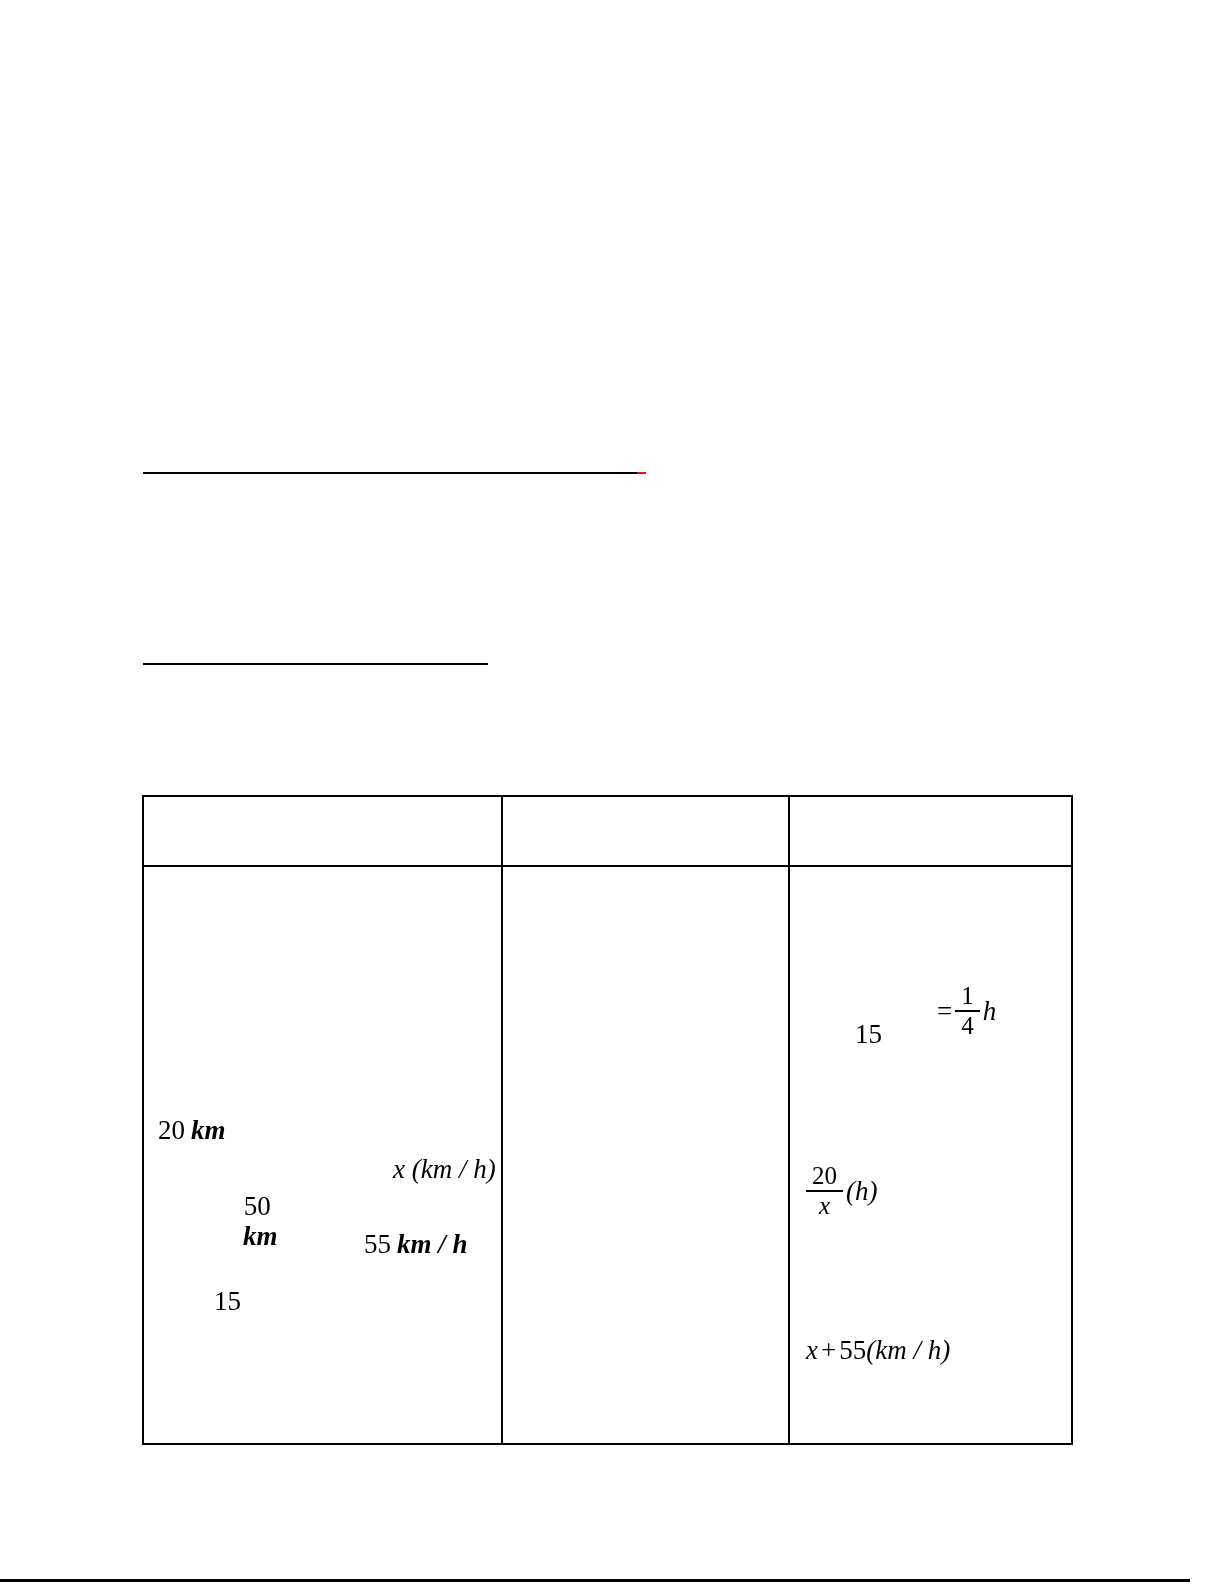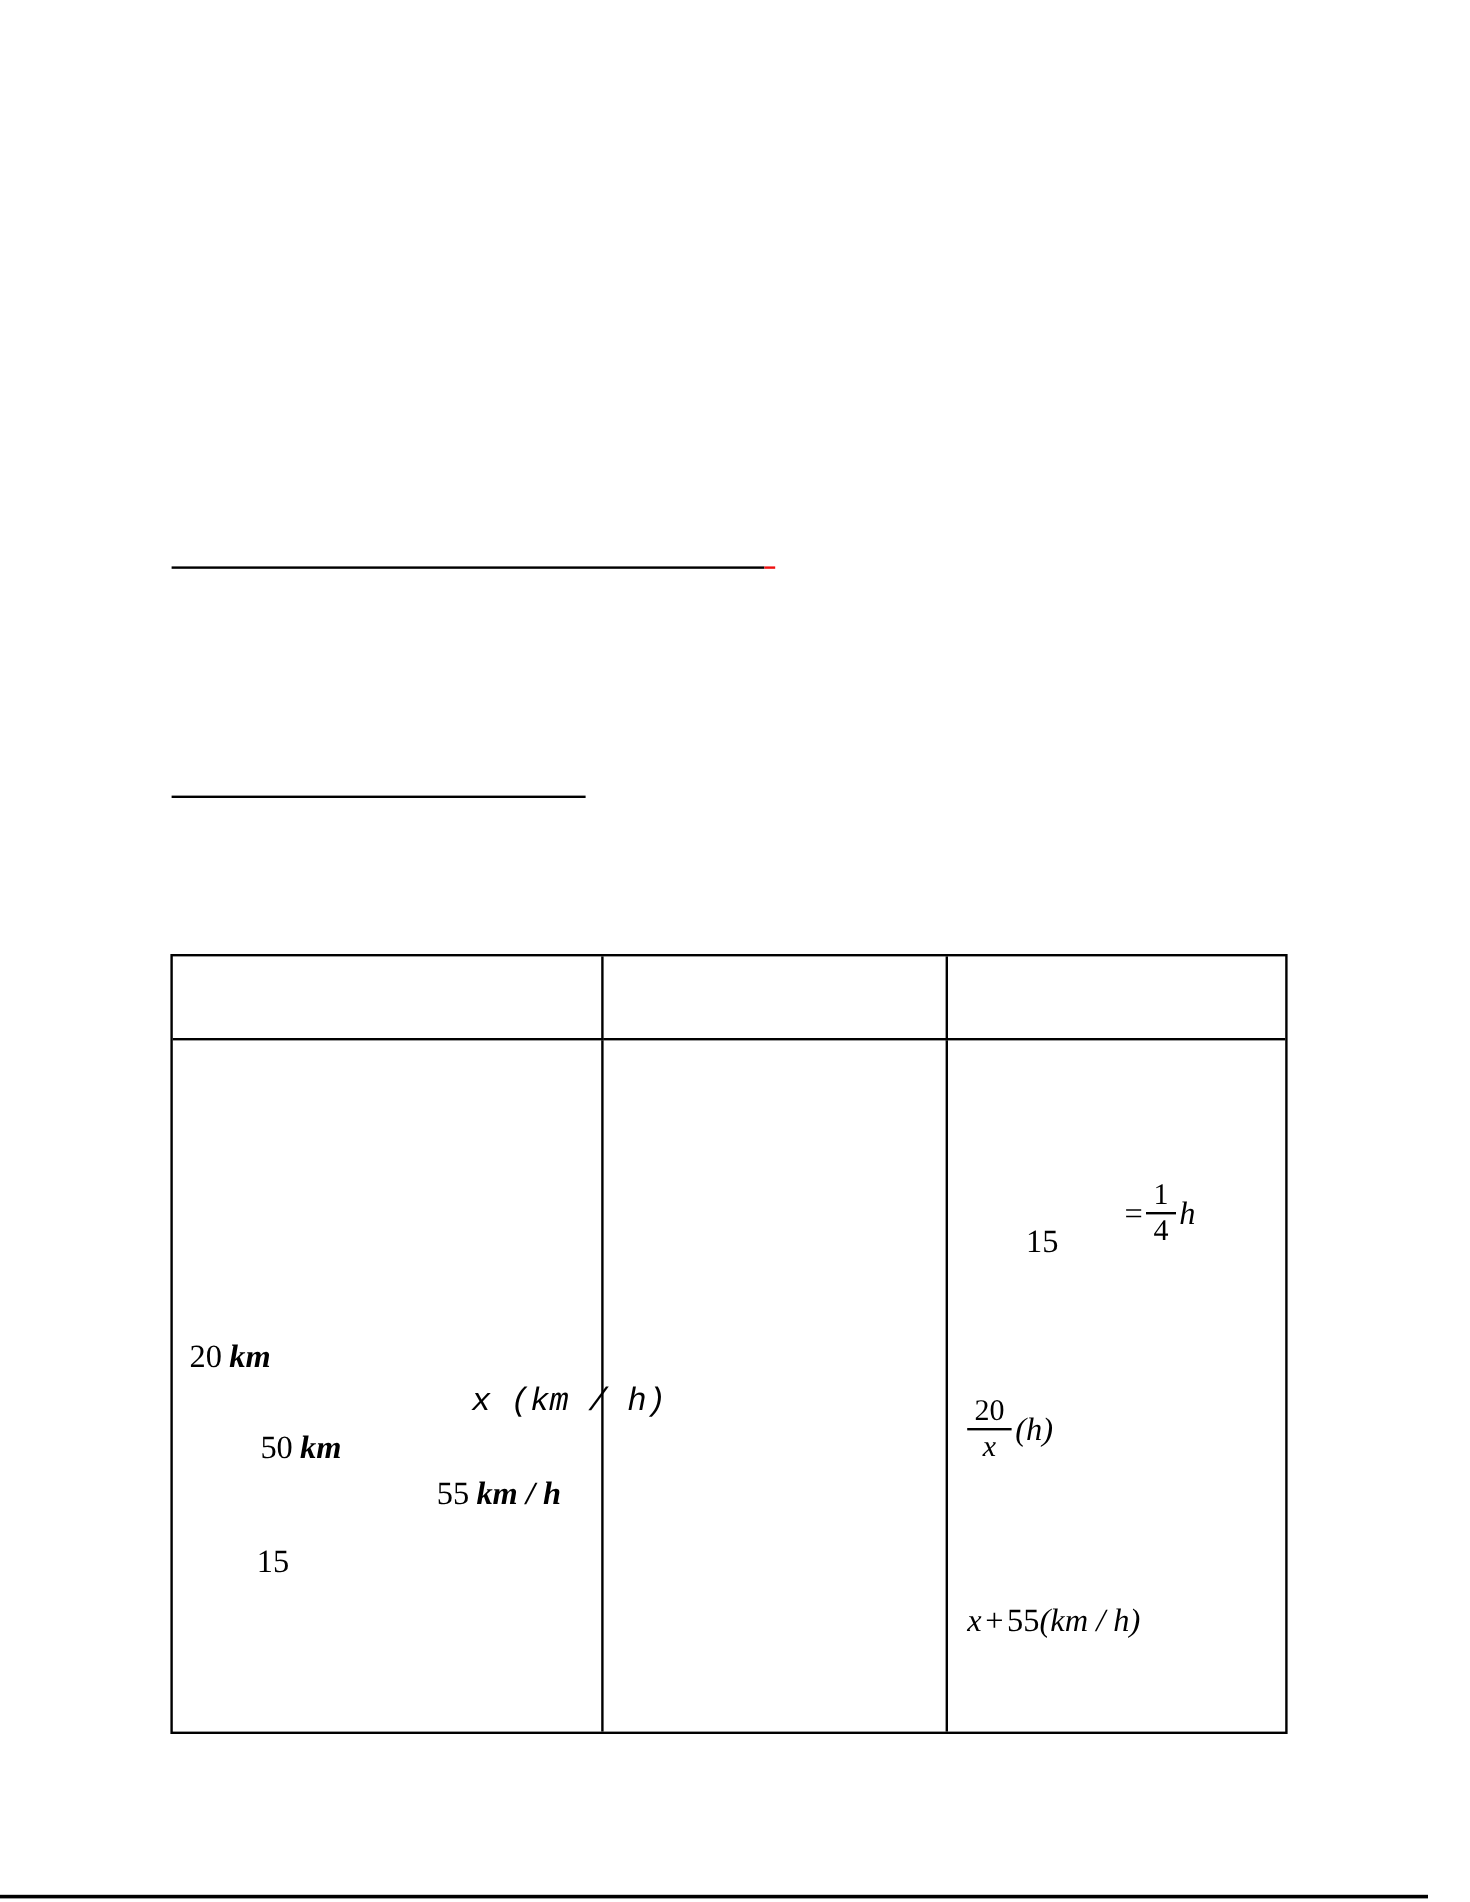--- a/index.html
+++ b/index.html
@@ -61,22 +61,22 @@
     align-items: center;
     font-size: 25px;
     line-height: 1.05;
     text-align: center;
   }
   .frac .fnum { padding: 0 6px 1px 6px; border-bottom: 2px solid #000000; }
   .frac .fden { padding-top: 1px; }
 
   
   .pos-20km   { left: 14px;  top: 248px; }
-  .pos-xspeed { left: 249px; top: 287px; font-family: Liberation Mono, monospace; }
-  .pos-50km   { left: 73px;  top: 324px; }
+  .pos-xspeed { left: 249px; top: 287px; }
+  .pos-50km   { left: 93px;  top: 324px; flex-direction: column; }
   .pos-55kmh  { left: 220px; top: 362px; }
   .pos-15l    { left: 70px;  top: 419px; }
 
   
   .pos-15r      { left: 65px;  top: 152px; }
   .pos-quarter  { left: 147px; top: 116px; }
   .pos-20overx  { left: 16px;  top: 296px; }
   .pos-xplus55  { left: 16px;  top: 468px; }
 </style>
 </head>

